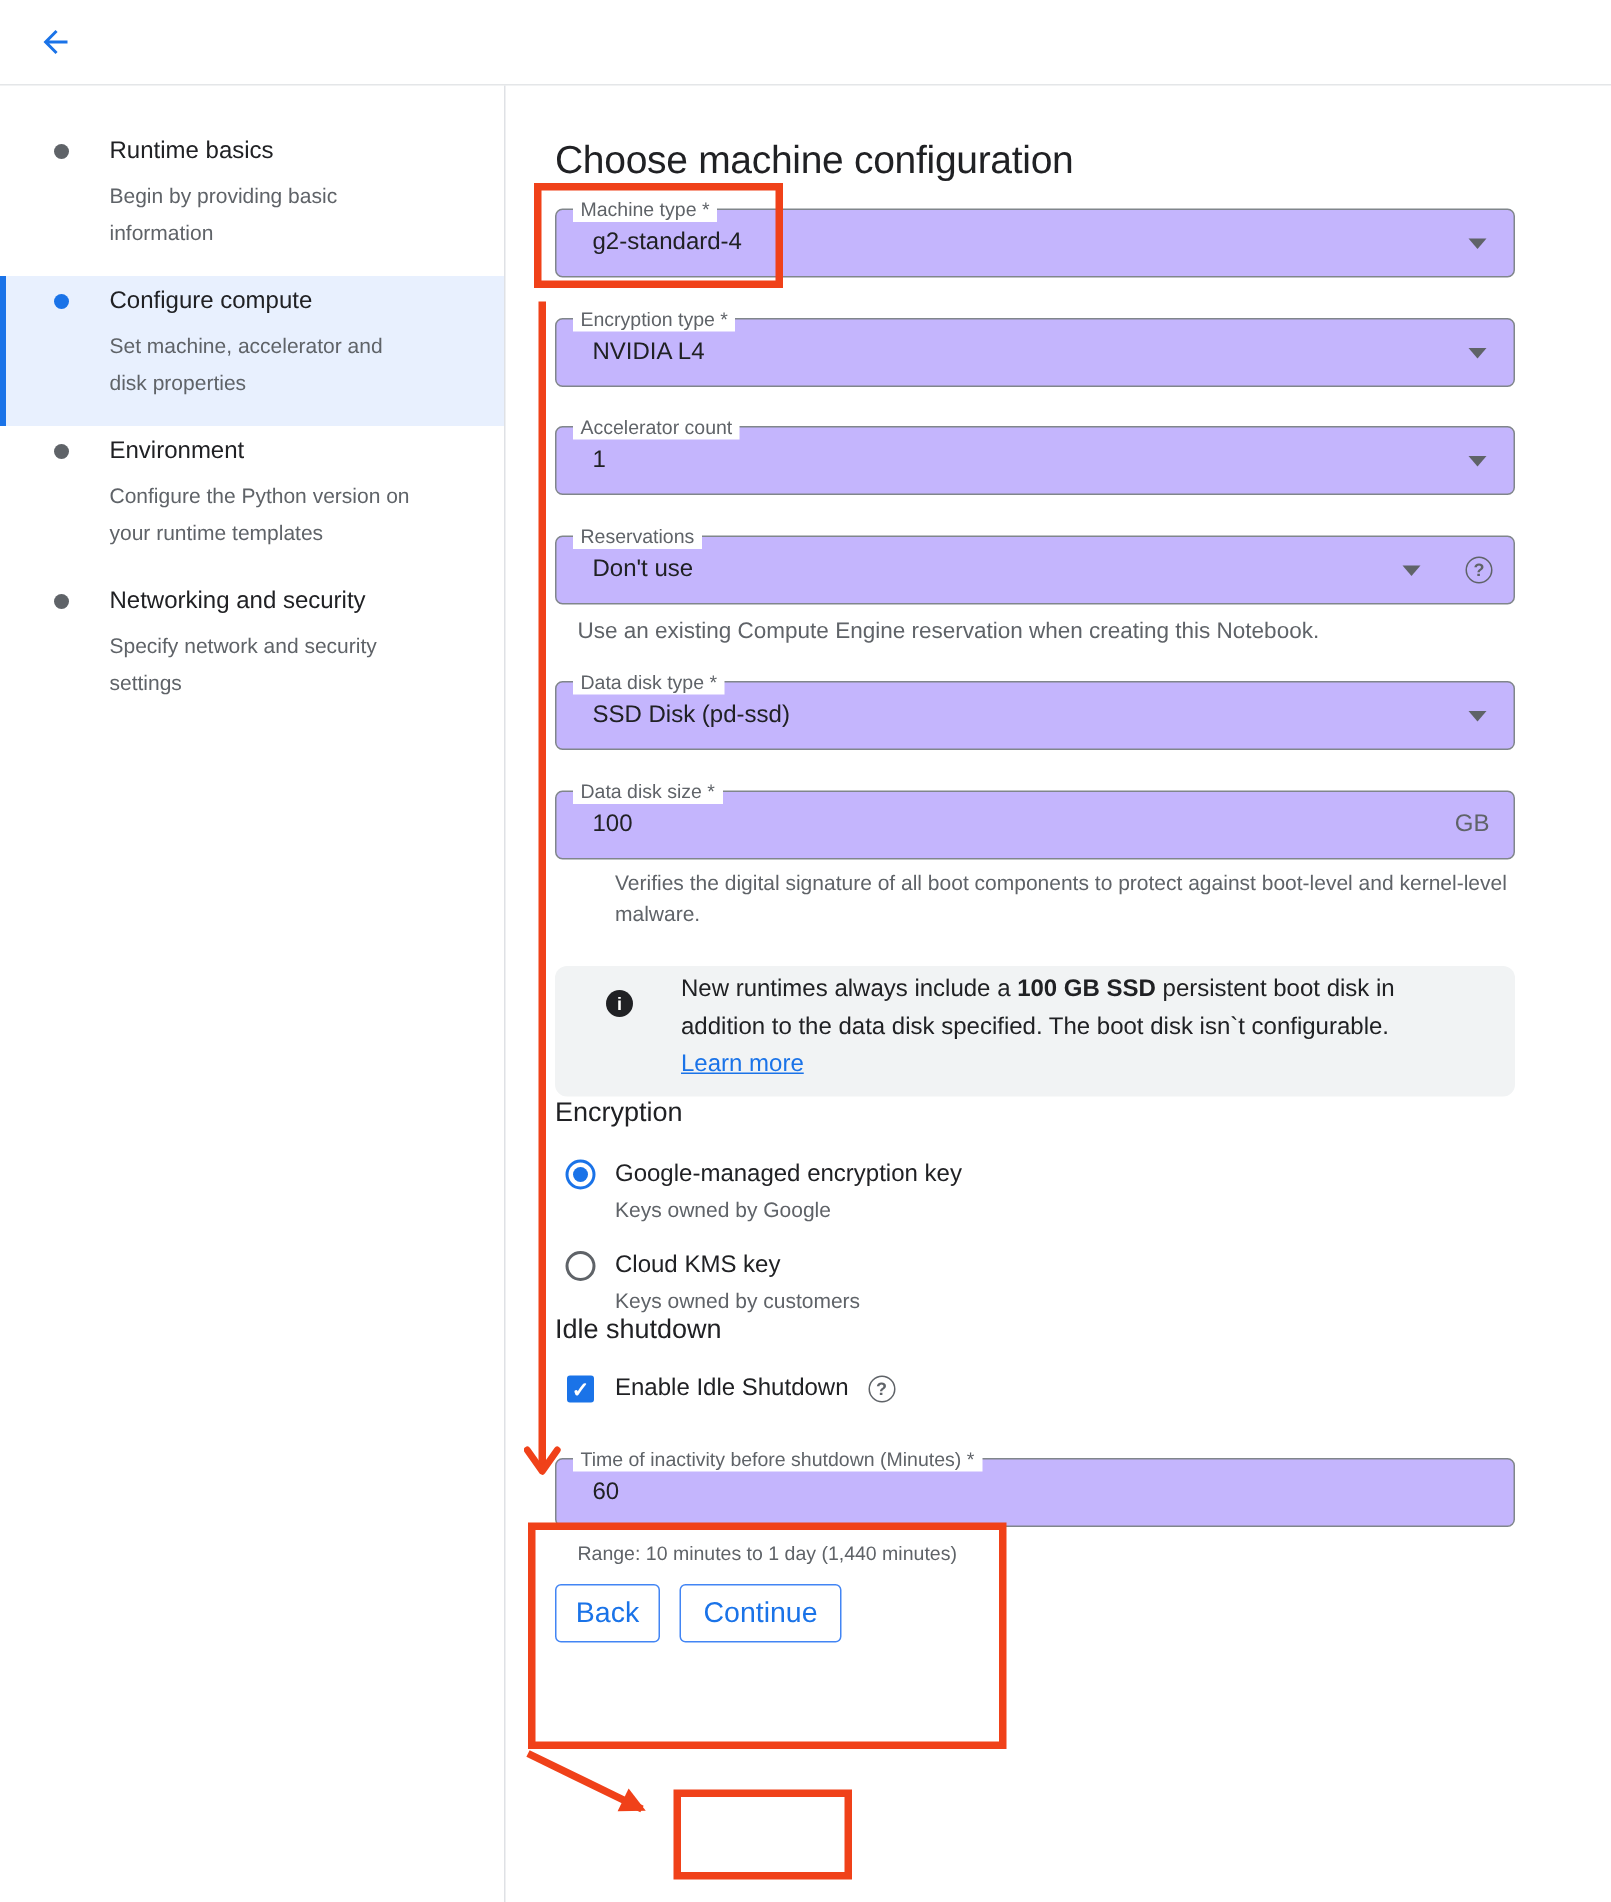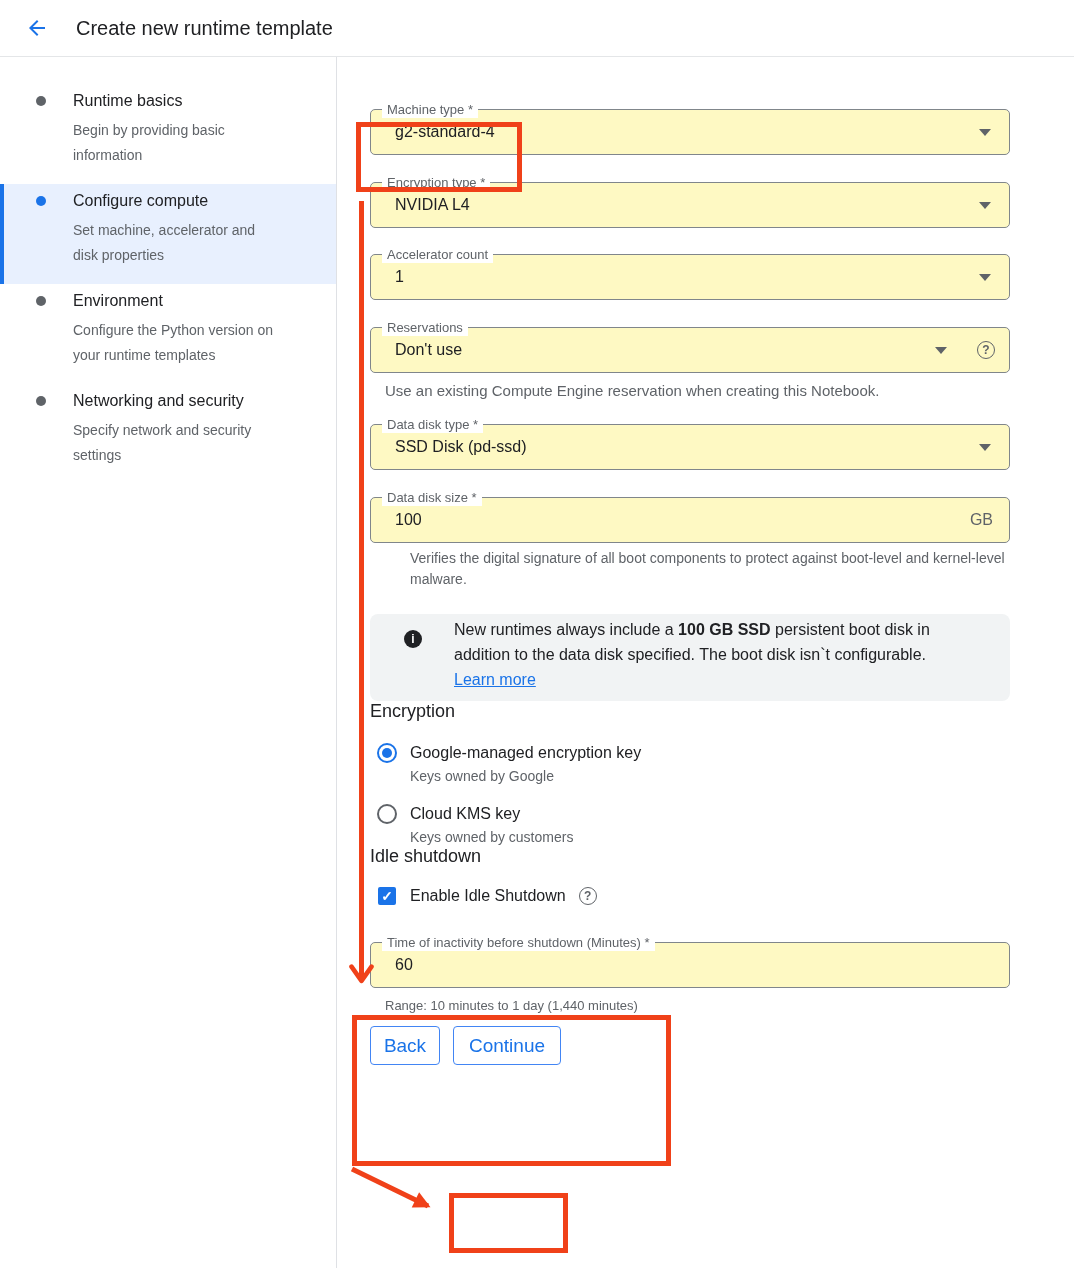--- a/index.html
+++ b/index.html
@@ -37,21 +37,21 @@
   .step-dot{width:10px;height:10px;border-radius:50%;background:var(--muted);margin:6px 0 0 36px;flex:none;}
   .step.active .step-dot{background:var(--accent);}
   .step-text{margin-left:27px;}
   .step-title{font-size:16px;line-height:22px;color:var(--text);}
   .step-sub{font-size:14px;line-height:25px;color:var(--muted);margin-top:6px;width:210px;}
 
   
   h1.page-heading{margin:0;font-size:26px;line-height:30px;font-weight:400;color:var(--text);letter-spacing:-0.2px;}
 
   
-  .ofield{width:640px;height:46px;border:1px solid var(--field-border);border-radius:5px;position:relative;background:#fef9c3;}
+  .ofield{width:640px;height:46px;border:1px solid var(--field-border);border-radius:5px;position:relative;background:#c4b5fd;}
   .flabel{position:absolute;top:-9px;left:11px;background:#fff;padding:0 5px;font-size:13px;line-height:17px;color:var(--muted);white-space:nowrap;}
   .fvalue{position:absolute;left:24px;top:12px;font-size:16px;line-height:20px;color:var(--text);}
   .dd-arrow{position:absolute;right:18px;top:19px;width:0;height:0;border-left:6px solid transparent;border-right:6px solid transparent;border-top:7px solid #5f6368;}
   .ofield .with-help{right:62px;}
   .fsuffix{position:absolute;right:16px;top:13px;font-size:16px;color:var(--muted);}
   .help-icon{width:18px;height:18px;border:1.5px solid var(--muted);border-radius:50%;color:var(--muted);
     font-size:12px;font-weight:bold;display:inline-flex;align-items:center;justify-content:center;flex:none;}
   .help-icon::before{content:"?";}
   .ofield .help-icon{position:absolute;right:14px;top:13px;}
   .mt18{margin-top:18px;} .mt25{margin-top:25px;} .mt26{margin-top:26px;} .mt27{margin-top:27px;}
@@ -106,21 +106,20 @@
 <body>
 
 <div class="page">
 
   <div class="header">
     <button class="back-btn">
       <svg viewBox="0 0 24 24">
         <path d="M20 11H7.8l5.6-5.6L12 4l-8 8 8 8 1.4-1.4L7.8 13H20z" fill="#1a73e8"></path>
       </svg>
     </button>
-    <div class="header-title">Create new runtime template</div>
   </div>
 
   <div class="body-wrap">
 
     <div class="sidebar">
 
       <div class="step">
         <span class="step-dot"></span>
         <div class="step-text">
           <div class="step-title">Runtime basics</div>
@@ -149,20 +148,21 @@
         <div class="step-text">
           <div class="step-title">Networking and security</div>
           <div class="step-sub">Specify network and security settings</div>
         </div>
       </div>
 
     </div>
 
     <div class="content">
 
+      <h1 class="page-heading">Choose machine configuration</h1>
 
       <div class="ofield mt18">
         <span class="flabel">Machine type *</span>
         <span class="fvalue">g2-standard-4</span>
         <span class="dd-arrow"></span>
       </div>
 
       <div class="ofield mt27">
         <span class="flabel">Encryption type *</span>
         <span class="fvalue">NVIDIA L4</span>

